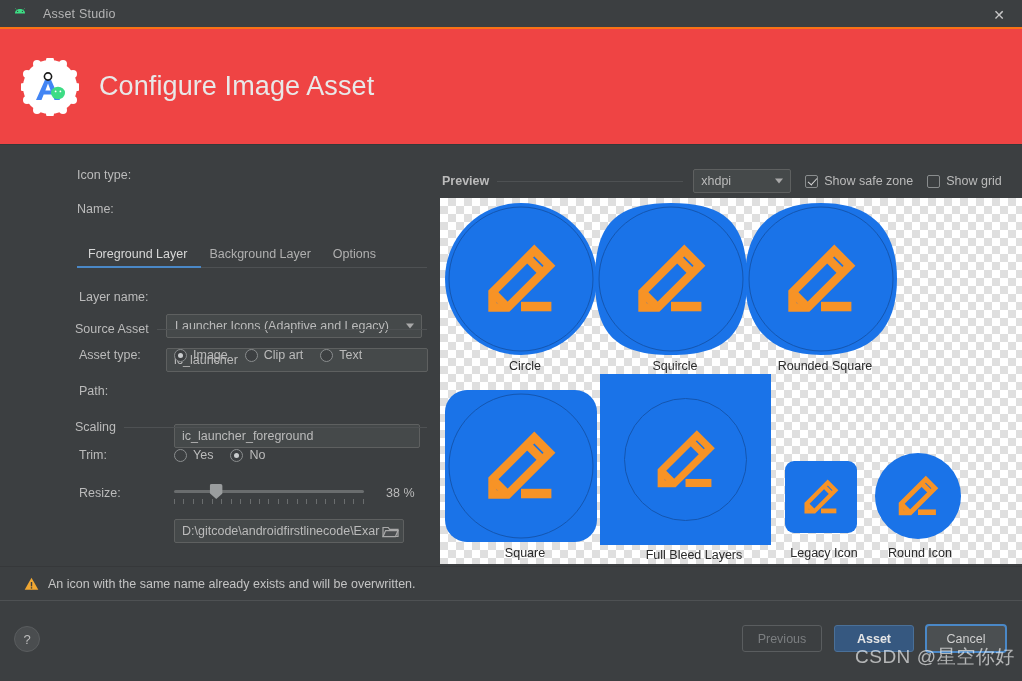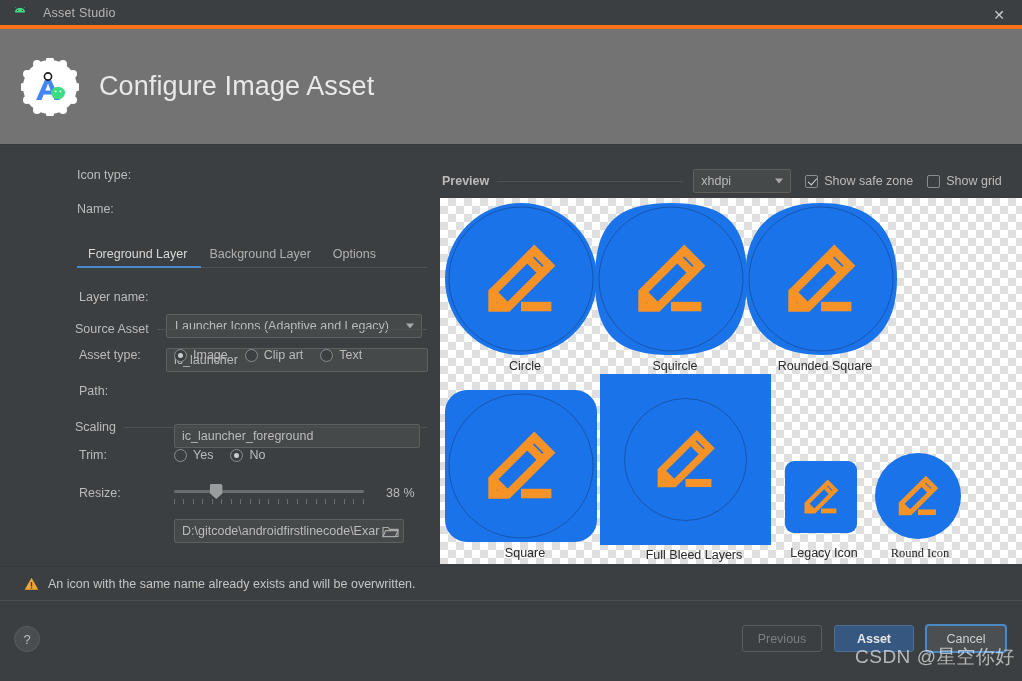--- a/index.html
+++ b/index.html
@@ -9,35 +9,35 @@
     font-family: "Liberation Sans", sans-serif;
     background: #3c3f41;
     color: #bbbbbb;
     -webkit-font-smoothing: antialiased;
   }
   #app { position: relative; width: 1022px; height: 681px; background: #3c3f41; }
 
   
   .titlebar {
     position: absolute; left: 0; top: 0; width: 1022px; height: 29px;
-    background: #3c3f41; border-bottom: 4px solid #f97316;
+    background: #3c3f41; border-bottom: 2px solid #f97316;
     display: flex; align-items: center;
   }
   .titlebar-icon { margin-left: 11px; width: 18px; height: 18px; display: flex; align-items: center; justify-content: center; }
   .titlebar-title { margin-left: 14px; font-size: 12.5px; color: #b4b4b4; letter-spacing: .2px; }
   .titlebar-close {
     position: absolute; right: 0; top: 0; width: 46px; height: 29px;
     display: flex; align-items: center; justify-content: center;
     color: #c8c8c8; font-size: 14px; cursor: default;
   }
 
   
   .header {
     position: absolute; left: 0; top: 29px; width: 1022px; height: 116px;
-    background: #737373; border-bottom: 1px solid #36383a;
+    background: #ef4444; border-bottom: 1px solid #36383a;
     display: flex; align-items: center;
   }
   .header-logo { margin-left: 21px; width: 58px; height: 58px; position: relative; }
   .header-title {
     margin-left: 20px; font-size: 27px; color: #e8e8e8; font-weight: normal; letter-spacing: .1px;
   }
 
   
   .body-area { position: absolute; left: 0; top: 146px; width: 1022px; height: 420px; background: #3c3f41; margin-left: 48px; }
 
@@ -485,21 +485,21 @@
             <svg width="86" height="86" viewBox="0 0 86 86">
               <circle cx="43" cy="43" r="43" fill="#1a73e8"></circle>
               <g transform="translate(43,43) scale(1.12) translate(-24,-24)" fill="none" stroke="#f79326" stroke-width="4.4">
                 <path d="M9 31 L31 9 L39 17 L17 39 L9 39 Z"></path>
                 <path d="M27.5 13 L35 20.5"></path>
                 <path d="M9 31 L17 39"></path>
                 <path d="M24 38.5 H40" stroke-width="5"></path>
               </g>
             </svg>
           </div>
-          <span class="tile-cap" style="top:93px;font-family:Liberation Serif, serif;">Round Icon</span>
+          <span class="tile-cap" style="top:93px;">Round Icon</span>
         </div>
 
       </div>
 
       <div class="scrollbar">
         <div class="scroll-thumb"></div>
       </div>
     </div>
   </div>
 

